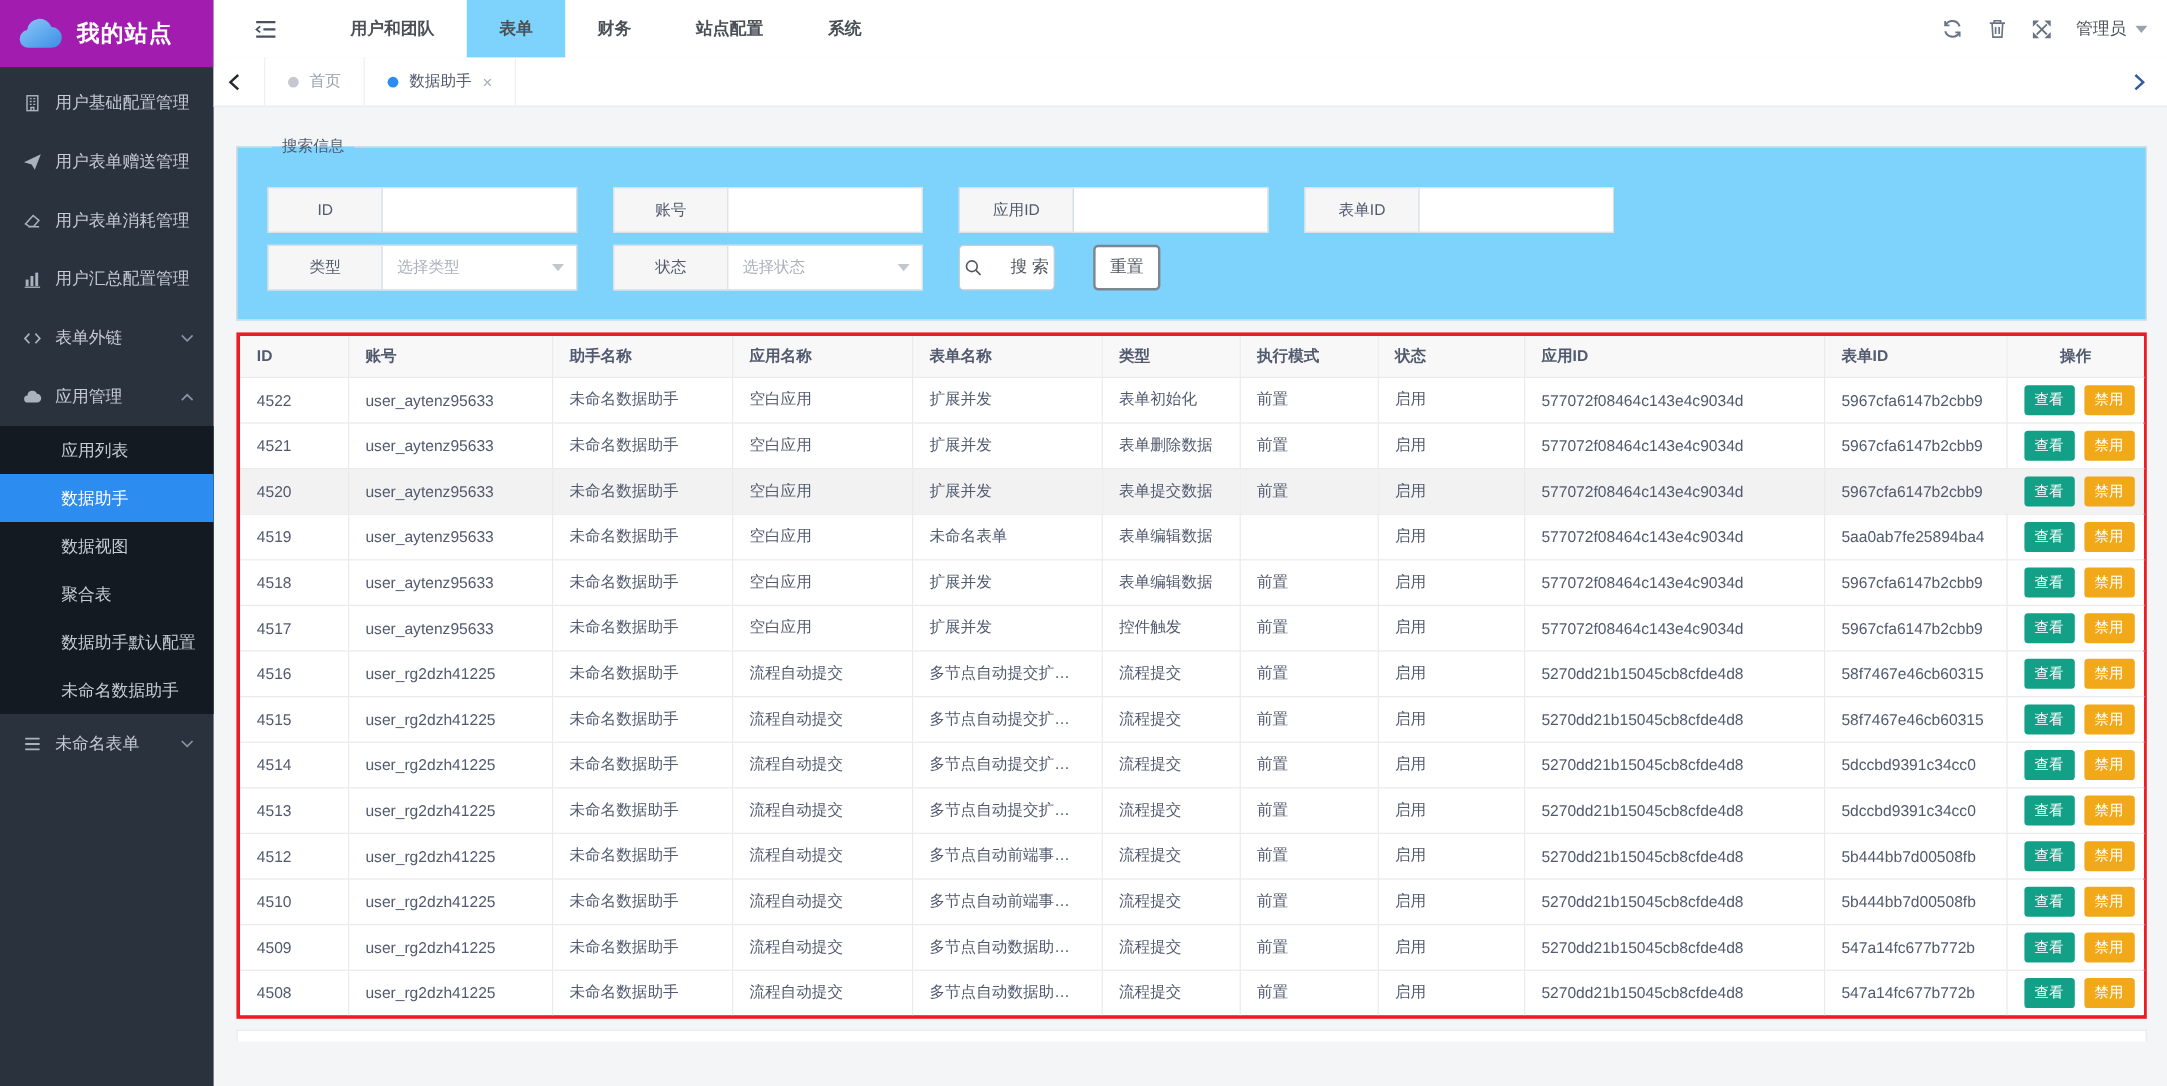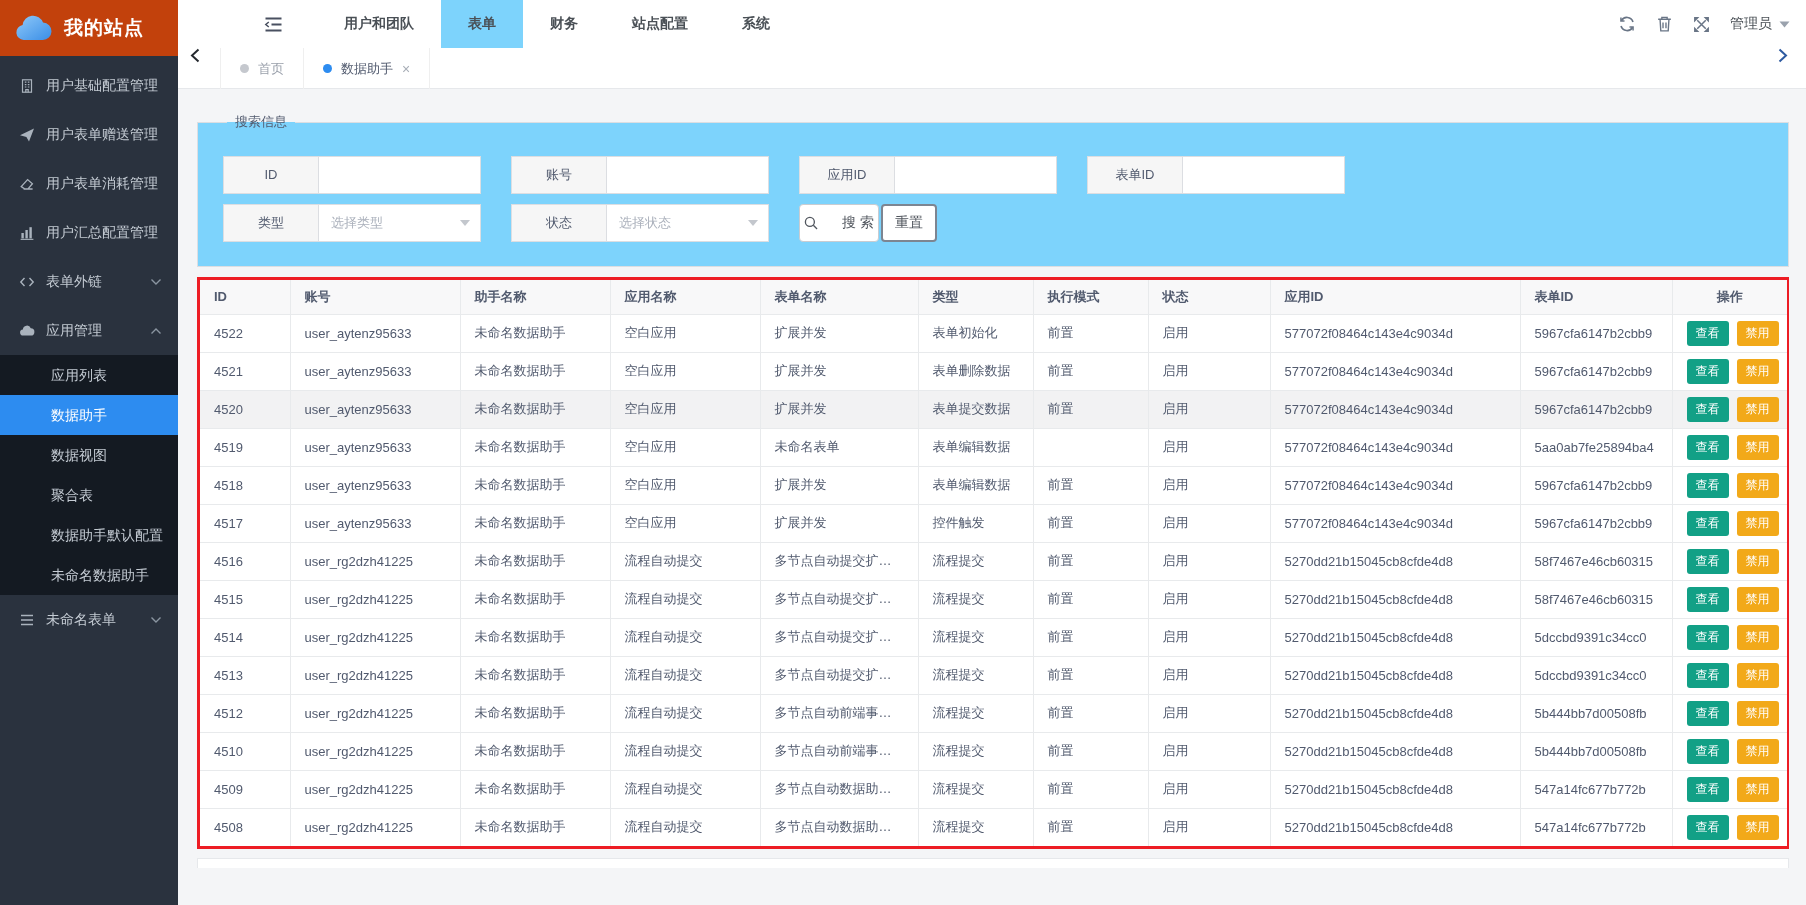--- a/index.html
+++ b/index.html
@@ -2,45 +2,45 @@
 <html><head>
 <meta charset="utf-8">
 <style>
   * { box-sizing: border-box; margin: 0; padding: 0; }
   html,body { width:1806px; height:905px; overflow:hidden; }
   body { font-family:"Liberation Sans","DejaVu Sans",sans-serif; background:#f4f5f7; }
   .app { display:flex; width:1806px; height:905px; }
 
   
   .sidebar { width:178px; flex:0 0 178px; background:#2a323e; color:#c5ccd4; display:flex; flex-direction:column; }
-  .logo { height:56px; background:#c2410c; display:flex; align-items:center; padding-left:13px; gap:9px; flex:0 0 56px; }
+  .logo { height:56px; background:#a21caf; display:flex; align-items:center; padding-left:13px; gap:9px; flex:0 0 56px; }
   .logo-title { color:#ffffff; font-size:19px; font-weight:bold; letter-spacing:1px; }
   .menu { padding-top:5px; }
   .menu-item { height:49px; display:flex; align-items:center; padding:0 16px 0 19px; font-size:14px; color:#c5ccd4; cursor:pointer; }
   .menu-item .mi-icon { width:16px; height:16px; margin-right:11px; display:flex; align-items:center; color:#aab3bd; }
   .menu-item .chev { margin-left:auto; color:#8b95a1; display:flex; }
   .submenu { background:#141a22; }
   .submenu-item { height:40px; line-height:40px; padding-left:51px; font-size:14px; color:#c5ccd4; cursor:pointer; }
   .submenu-item.active { background:#2d8cf0; color:#ffffff; }
   svg { display:block; }
 
   
   .main { flex:1; display:flex; flex-direction:column; min-width:0; }
-  .hdr { height:48px; flex:0 0 48px; background:#ffffff; display:flex; align-items:center; padding:0 16px 0 86px; }
+  .hdr { height:48px; flex:0 0 48px; background:#ffffff; display:flex; align-items:center; padding:0 16px 0 34px; }
   .collapse-btn { color:#495060; margin-right:34px; cursor:pointer; }
   .nav-tabs { display:flex; height:48px; }
   .nav-tab { height:48px; display:flex; align-items:center; padding:0 27px; font-size:14px; font-weight:bold; color:#4a5056; cursor:pointer; }
   .nav-tab.active { background:#7dd3fc; }
   .hdr-right { margin-left:auto; display:flex; align-items:center; gap:20px; }
   .hdr-icon { color:#697586; cursor:pointer; }
   .user-menu { display:flex; align-items:center; gap:7px; font-size:14px; color:#4a5056; cursor:pointer; }
   .user-caret { color:#9aa2ad; }
 
   
-  .tabsbar { height:41px; flex:0 0 41px; background:#ffffff; border-bottom:1px solid #e6e8eb; display:flex; align-items:flex-start; }
+  .tabsbar { height:41px; flex:0 0 41px; background:#ffffff; border-bottom:1px solid #e6e8eb; display:flex; align-items:center; }
   .tb-arrow { width:34px; display:flex; justify-content:center; cursor:pointer; }
   .tb-arrow.left { color:#24292e; }
   .tb-arrow.right { margin-left:auto; color:#2d5aa0; margin-right:6px; }
   .tab-pills { display:flex; height:41px; margin-left:8px; }
   .tab-pill { display:flex; align-items:center; gap:9px; padding:0 19px; font-size:13px; color:#9aa0ab; border-right:1px solid #efefef; cursor:pointer; }
   .tab-pill:first-child { border-left:1px solid #efefef; }
   .tab-pill.active { color:#515a6e; }
   .dot { width:9px; height:9px; border-radius:50%; background:#c5c8ce; }
   .tab-pill.active .dot { background:#2d8cf0; }
   .tab-close { color:#a7adb6; font-size:14px; cursor:pointer; }
@@ -52,21 +52,21 @@
   .f-row { display:flex; margin-top:12px; align-items:center; }
   .f-row + .f-row { margin-top:10px; }
   .f-group { display:flex; margin-right:30px; }
   .f-label { width:95px; height:38px; line-height:36px; text-align:center; background:#f6f6f6; border:1px solid #dcdee2; border-right:none; font-size:13px; color:#515a6e; }
   .f-input { width:163px; height:38px; border:1px solid #dcdee2; background:#ffffff; padding:0 10px; font-size:13px; color:#515a6e; outline:none; }
   .f-select { width:163px; height:38px; border:1px solid #dcdee2; background:#ffffff; display:flex; align-items:center; justify-content:space-between; padding:0 10px 0 12px; cursor:pointer; }
   .f-select .ph { font-size:13px; color:#aab0bb; }
   .sel-caret { width:0; height:0; border-left:5px solid transparent; border-right:5px solid transparent; border-top:6px solid #c3c7cd; }
   .btn { height:38px; background:#ffffff; border:1px solid #c9ccd1; border-radius:4px; font-size:14px; color:#51565e; display:flex; align-items:center; justify-content:center; cursor:pointer; font-family:inherit; }
   .btn-search { width:80px; gap:24px; }
-  .btn-reset { width:56px; border:2px solid #7d8591; margin-left:2px; }
+  .btn-reset { width:56px; border:2px solid #7d8591; margin-left:32px; }
 
   
   .tablewrap { margin-top:10px; border:3px solid #ed1c24; background:#ffffff; }
   table.grid { width:100%; border-collapse:collapse; table-layout:fixed; font-size:13px; color:#515a6e; }
   table.grid th { background:#f8f8f9; height:34px; font-weight:bold; text-align:left; padding:0 14px; border-bottom:1px solid #e8eaec; border-right:1px solid #e8eaec; white-space:nowrap; overflow:hidden; }
   table.grid th:last-child { border-right:none; text-align:center; }
   table.grid td { height:38px; padding:0 14px; border-bottom:1px solid #e8eaec; border-right:1px solid #e8eaec; white-space:nowrap; overflow:hidden; background:#ffffff; }
   table.grid td:last-child { border-right:none; text-align:center; }
   table.grid tr.hl td { background:#f2f2f3; }
   table.grid tbody tr:last-child td { border-bottom:none; }

